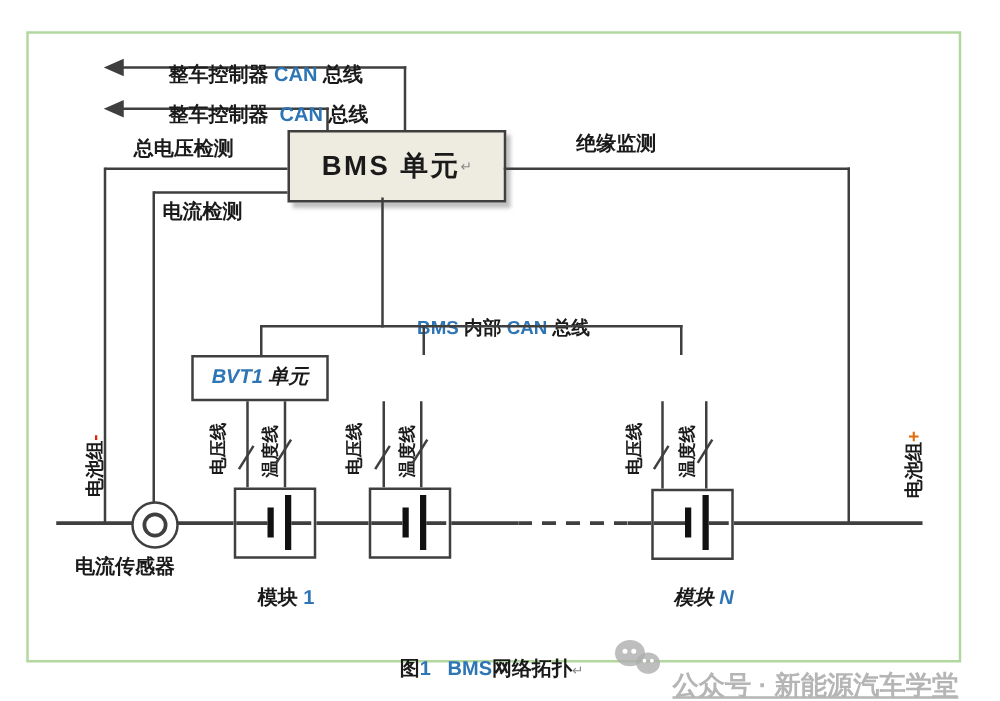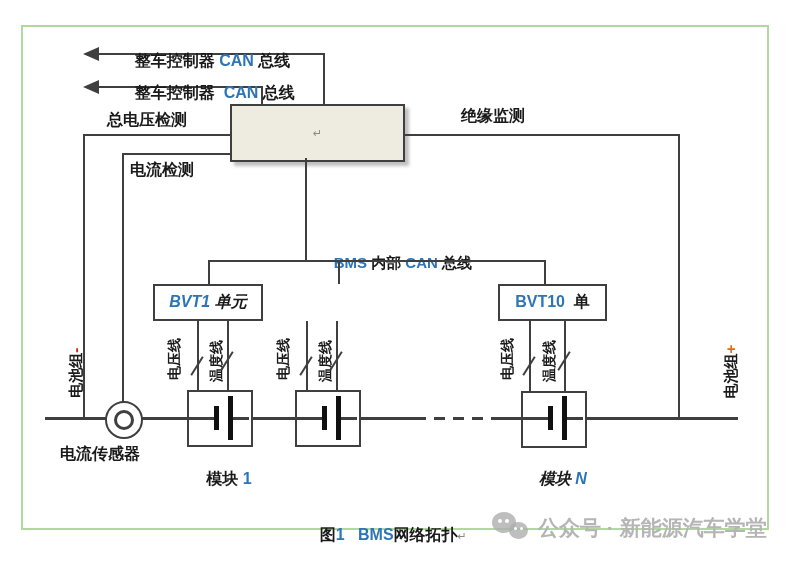--- a/index.html
+++ b/index.html
@@ -62,20 +62,21 @@
   </div>
 
   <div class="arrow-left" style="left:83px;top:80px;"></div>
   <div class="h" style="left:97px;top:86px;width:166px;"></div>
   <div class="v" style="left:261px;top:86px;height:19px;"></div>
   <div class="lbl f16" style="left:117px;top:66px;">
     <span>整车控制器  </span><span class="blue">CAN</span><span> 总线</span>
   </div>
 
   <div class="box bms-box" style="left:230px;top:104px;width:171px;height:54px;">
+    <span class="lbl f22" style="position:static;">BMS 单元</span>
     <span class="ret">↵</span>
   </div>
 
   <div class="lbl f16" style="left:107px;top:111px;">总电压检测</div>
   <div class="h" style="left:84px;top:134px;width:146px;"></div>
   <div class="v" style="left:83px;top:134px;height:285px;"></div>
 
   <div class="lbl f16" style="left:130px;top:161px;">电流检测</div>
   <div class="h" style="left:123px;top:153px;width:107px;"></div>
   <div class="v" style="left:122px;top:153px;height:249px;"></div>
@@ -88,23 +89,20 @@
   <div class="lbl f15" style="left:317px;top:237px;">
     <span class="blue">BMS</span><span> 内部 </span><span class="blue">CAN</span><span> 总线</span>
   </div>
   <div class="h" style="left:209px;top:260px;width:337px;"></div>
   <div class="v" style="left:208px;top:260px;height:24px;"></div>
   <div class="v" style="left:338px;top:260px;height:24px;"></div>
   <div class="v" style="left:544px;top:260px;height:24px;"></div>
 
   <div class="box" style="left:153px;top:284px;width:106px;height:33px;">
     <span class="lbl f16" style="position:static;font-style:italic;"><span class="blue">BVT1</span><span> 单元</span></span>
-  </div>
-  <div class="box" style="left:498px;top:284px;width:105px;height:33px;">
-    <span class="lbl f16" style="position:static;"><span class="blue">BVT10</span><span>  单</span></span>
   </div>
 
   <div class="v" style="left:197px;top:321px;height:69px;"></div>
   <div class="v" style="left:227px;top:321px;height:69px;"></div>
   <div class="v" style="left:306px;top:321px;height:69px;"></div>
   <div class="v" style="left:336px;top:321px;height:69px;"></div>
   <div class="v" style="left:529px;top:321px;height:70px;"></div>
   <div class="v" style="left:564px;top:321px;height:70px;"></div>
 
   <div class="wirelbl" style="left:145px;top:350px;">电压线</div>
@@ -170,15 +168,15 @@
   </div>
 
   <div style="position:absolute;left:492px;top:510px;width:40px;height:34px;z-index:5;">
     <div class="wm-bubble" style="left:0;top:2px;width:24px;height:21px;"></div>
     <div class="wm-dot" style="left:6px;top:9px;width:4px;height:4px;"></div>
     <div class="wm-dot" style="left:13px;top:9px;width:4px;height:4px;"></div>
     <div class="wm-bubble" style="left:17px;top:12px;width:19px;height:17px;"></div>
     <div class="wm-dot" style="left:22px;top:17px;width:3px;height:3px;"></div>
     <div class="wm-dot" style="left:28px;top:17px;width:3px;height:3px;"></div>
   </div>
-  <div class="watermark" style="left:538px;top:514px;">公众号 · 新能源汽车学堂</div>
+  <div class="watermark" style="left:538px;top:534px;text-decoration:underline;">公众号 · 新能源汽车学堂</div>
 
 </div>
 
 </body></html>

